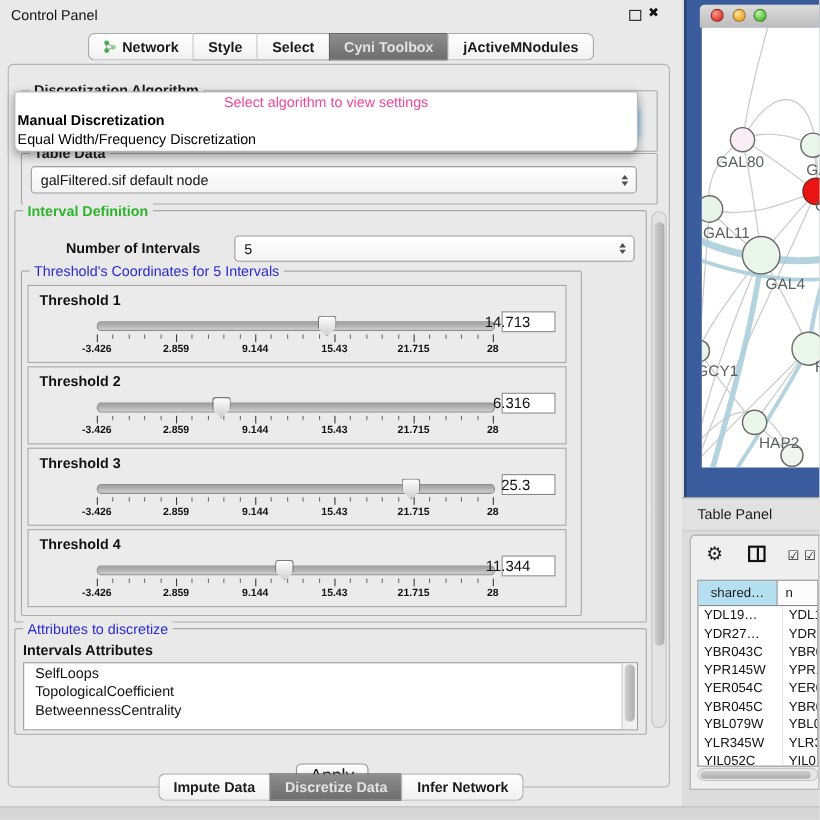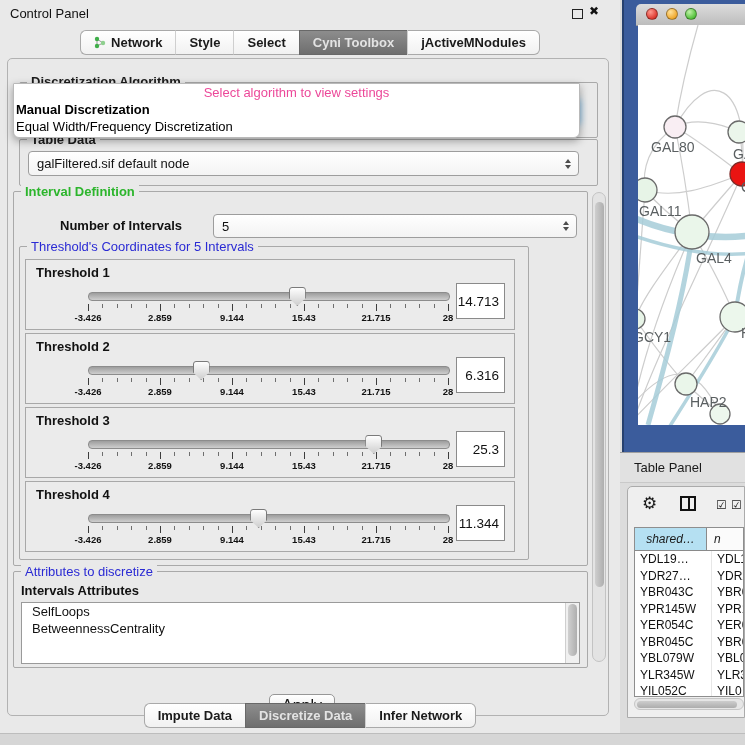--- a/index.html
+++ b/index.html
@@ -44,22 +44,22 @@
   .thr{position:relative;width:490px;height:71px;background:#ebebeb;border:1px solid #a8a8a8;margin-bottom:3px;box-sizing:border-box;}
   .thr .lbl{position:absolute;left:10px;top:5px;font-size:13px;font-weight:700;color:#111;}
   .thr .track{position:absolute;left:62px;top:32px;width:360px;height:7px;background:linear-gradient(#9d9d9d,#cecece);
               border:1px solid #8c8c8c;border-radius:4px;}
   .thr .thumb{position:absolute;top:-6px;width:15px;height:17px;background:linear-gradient(#fefefe,#cfcfcf);
               border:1px solid #7a7a7a;border-radius:3px 3px 0 0;clip-path:polygon(0 0,100% 0,100% 58%,50% 100%,0 58%);}
   .thr .ticks{position:absolute;left:62px;top:44px;width:360px;height:22px;}
   .tick{position:absolute;top:0;width:1px;height:4px;background:#6e6e6e;}
   .tick.major{height:7px;background:#3d3d3d;}
   .tick-lb{position:absolute;top:8px;transform:translateX(-50%);font-size:9.5px;font-weight:700;color:#111;white-space:nowrap;}
-  .thr .val{position:absolute;right:9px;top:23px;width:49px;height:36px;background:#fff;border:1px solid #8a8a8a;
-            font-size:13.5px;color:#111;display:flex;align-items:center;justify-content:flex-end;padding-right:5px;box-sizing:border-box;}
+  .thr .val{position:absolute;right:9px;top:23px;width:49px;height:19px;background:#fff;border:1px solid #8a8a8a;
+            font-size:13.5px;color:#111;display:flex;align-items:center;justify-content:flex-end;padding-right:22px;box-sizing:border-box;}
 
   .listbox{position:absolute;left:21px;top:602px;width:557px;height:60px;background:#fff;border:1px solid #9a9a9a;overflow:hidden;}
   .li{height:17px;line-height:17px;padding-left:10px;font-size:13px;color:#111;}
   .list-sb{position:absolute;right:0;top:0;width:13px;height:100%;background:#f0f0f0;border-left:1px solid #cfcfcf;}
   .list-sb .th{position:absolute;left:1.5px;top:1px;width:9px;height:52px;background:linear-gradient(90deg,#d0d0d0,#aeaeae);border-radius:5px;}
 
   .apply{position:absolute;left:269px;top:694px;width:64px;height:22px;background:linear-gradient(#ffffff,#e4e4e4);
          border:1px solid #979797;border-radius:5px;font-size:16px;font-weight:400;color:#111;
          display:flex;align-items:center;justify-content:center;}
 
@@ -81,21 +81,21 @@
   .tp-strip{position:absolute;left:620px;top:452px;width:125px;height:31px;background:#e1e1e1;border-top:1px solid #9f9f9f;border-bottom:1px solid #c9c9c9;box-sizing:border-box;}
   .tp-strip span{position:absolute;left:14px;top:7px;font-size:13px;color:#1a1a1a;}
 
   .tp-body{position:absolute;left:627px;top:486px;width:118px;height:232px;background:#efefef;border:1px solid #ababab;border-radius:5px 0 0 0;box-sizing:border-box;}
   .gear{position:absolute;left:14px;top:8px;font-size:17px;color:#1a1a1a;line-height:17px;}
   .split-ico{position:absolute;left:52px;top:9px;width:16px;height:15px;border:2px solid #111;box-sizing:border-box;}
   .split-ico:before{content:"";position:absolute;left:50%;top:0;width:2px;height:100%;background:#111;}
   .cb{position:absolute;top:12px;font-size:12px;color:#222;line-height:12px;}
 
   .tp-table{position:absolute;left:6px;top:40px;width:110px;height:170px;background:#fff;border:1px solid #8e8e8e;overflow:hidden;box-sizing:border-box;}
-  .thead{display:flex;height:22px;border-bottom:1px solid #8a8a8a;font-size:12px;color:#1a1a1a;font-style:italic;}
+  .thead{display:flex;height:22px;border-bottom:1px solid #8a8a8a;font-size:12px;color:#1a1a1a;}
   .th1{width:71px;background:#b5e0f2;border-right:1px solid #8a8a8a;display:flex;align-items:center;justify-content:center;}
   .th2{flex:1;background:#fbfbfb;display:flex;align-items:center;padding-left:7px;}
   .trow{display:flex;height:16.5px;font-size:12px;color:#111;}
   .tc1{width:71px;padding-left:5px;display:flex;align-items:center;overflow:hidden;white-space:nowrap;}
   .tc2{flex:1;padding-left:5px;display:flex;align-items:center;overflow:hidden;white-space:nowrap;border-left:1px solid #e7e7e7;}
   .hsb{position:absolute;left:6px;top:211px;width:110px;height:12px;background:#e6e6e6;border:1px solid #c6c6c6;border-radius:6px;box-sizing:border-box;}
   .hsb .th{position:absolute;left:2px;top:1.5px;width:100px;height:7px;background:linear-gradient(#cdcdcd,#adadad);border-radius:4px;}
 
   svg text{font-family:"Liberation Sans","DejaVu Sans",sans-serif;}
 </style>
@@ -343,20 +343,21 @@
     <div class="val">11.344</div>
   </div>
 </div>
 
   <span class="legend" style="left:21px;top:564px;color:#2a2ad4;">Attributes to discretize</span>
   <div class="groupbox" style="left:13px;top:571px;width:573px;height:95px;"></div>
   <span class="abs" style="left:21px;top:583px;font-size:13px;font-weight:700;color:#111;">Intervals Attributes</span>
   <div class="listbox">
     <div id="attr-items">
         <div class="li">SelfLoops</div>
+        <div class="li">TopologicalCoefficient</div>
         <div class="li">BetweennessCentrality</div>
       </div>
     <div class="list-sb">
         <div class="th"></div>
       </div>
   </div>
 
   <div class="apply">Apply</div>
 
   <div class="main-sb">

